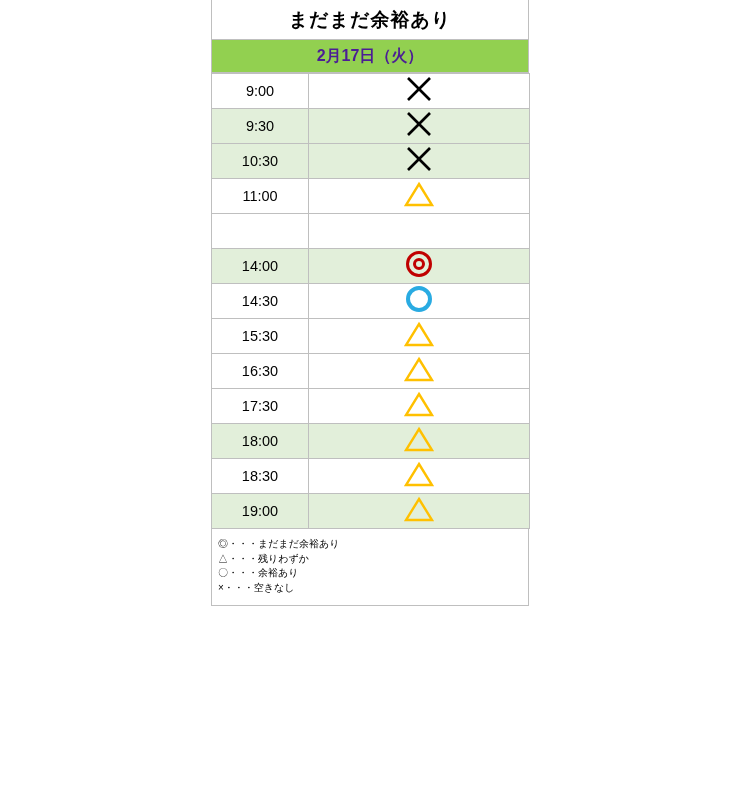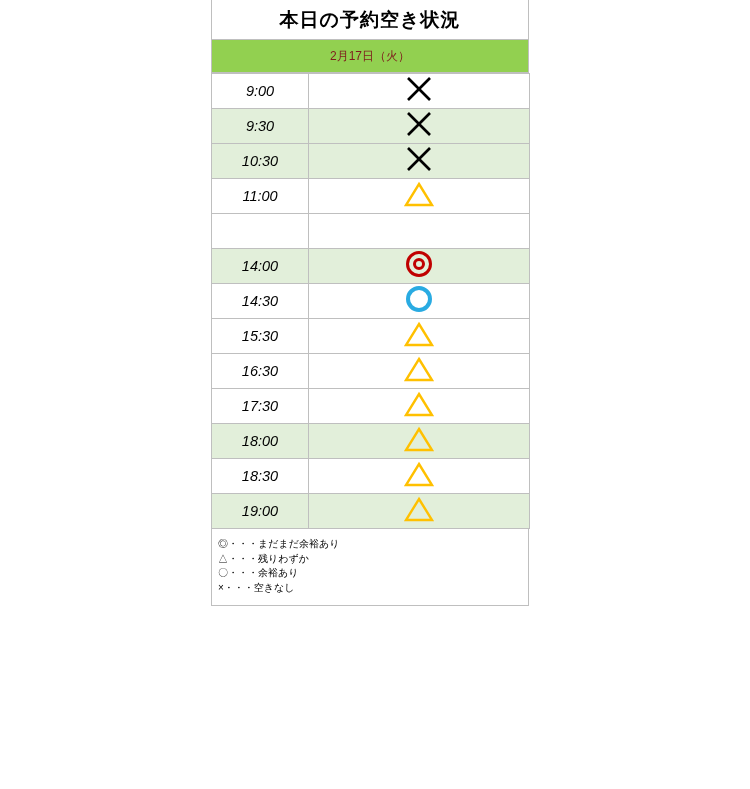--- a/index.html
+++ b/index.html
@@ -38,34 +38,33 @@
   .date-row {
     border: 1px solid #bfbfbf;
     border-top: none;
     height: 32px;
     background: #92d050;
     display: flex;
     align-items: center;
     justify-content: center;
   }
   .date-text {
-    font-size: 12px;
-    font-weight: normal;
-    color: #7f1d1d;
+    font-size: 16px;
+    font-weight: bold;
+    color: #4c1d95;
   }
   table.slots {
     border-collapse: collapse;
     width: 318px;
     table-layout: fixed;
   }
   table.slots td {
     border: 1px solid #bfbfbf;
     height: 34px;
     padding: 0;
-    font-style: italic;
   }
   td.time {
     width: 96px;
     text-align: center;
     font-size: 14.5px;
     vertical-align: middle;
   }
   td.mark {
     width: 220px;
     text-align: center;
@@ -128,21 +127,21 @@
     line-height: 1.45;
     white-space: nowrap;
   }
 </style>
 </head>
 <body>
 
 <div class="sheet">
 
   <div class="title-row">
-    <span class="title-text">本日の予約空き状況</span>
+    <span class="title-text">まだまだ余裕あり</span>
   </div>
 
   <div class="date-row">
     <span class="date-text">2月17日（火）</span>
   </div>
 
   <table class="slots">
     <tbody id="slot-body">
         <tr class="plain">
           <td class="time">9:00</td>

